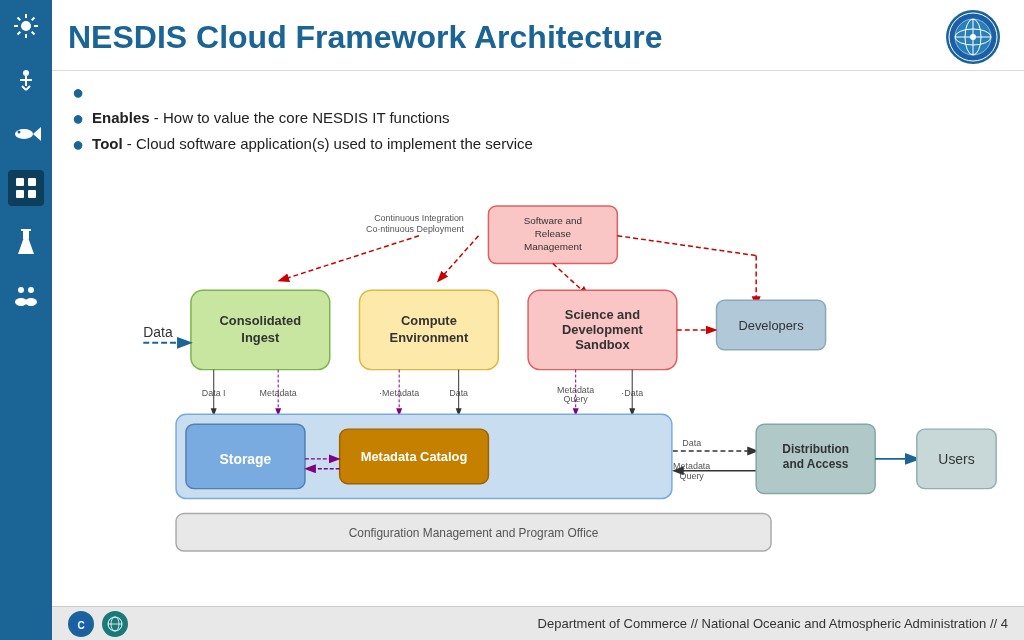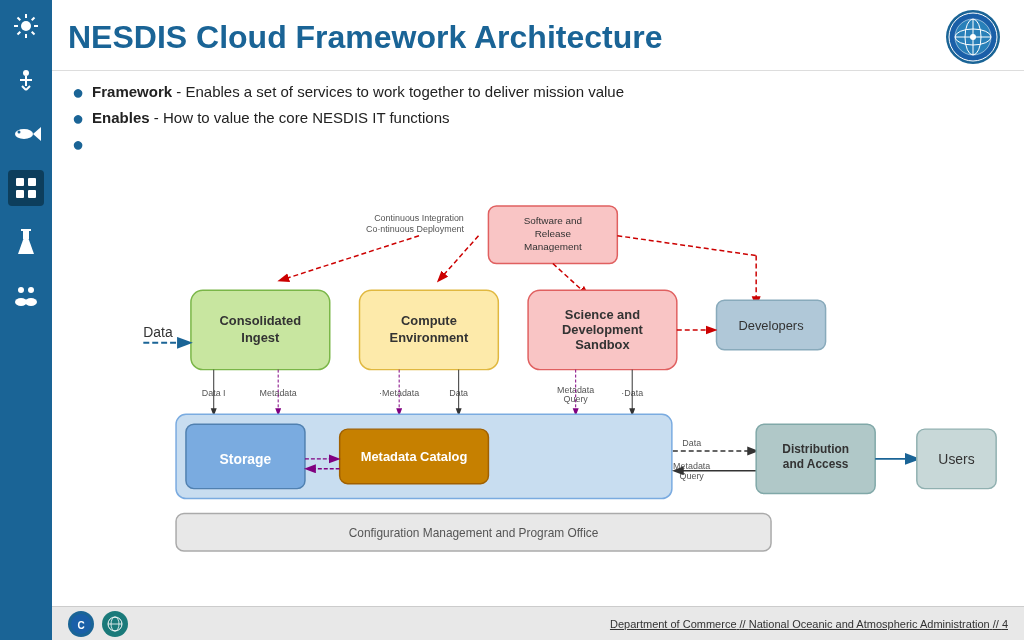--- a/index.html
+++ b/index.html
@@ -133,23 +133,22 @@
     .footer-noaa-logo {
       width: 26px;
       height: 26px;
       border-radius: 50%;
       background: #1a7a7a;
       display: flex;
       align-items: center;
       justify-content: center;
     }
     .footer-text {
-      font-size: 11px;
+      font-size: 13px;
       color: #333;
-      text-decoration: underline;
     }
 
     
     .diagram svg {
       width: 100%;
       height: 100%;
     }
   </style>
 </head>
 <body>
@@ -228,32 +227,32 @@
         <line x1="7" y1="25" x2="43" y2="25" stroke="white" stroke-width="1"></line>
         <line x1="25" y1="7" x2="25" y2="43" stroke="white" stroke-width="1"></line>
         <circle cx="25" cy="25" r="3" fill="white"></circle>
       </svg>
     </div>
   </div>
 
   <div class="bullets">
     <div class="bullet-item">
       <span class="bullet-dot">●</span>
-      <span>
-        <span class="bullet-bold">Framework</span><span> - Enables a set of services to work together to deliver mission value</span>
-      </span>
     </div>
     <div class="bullet-item">
       <span class="bullet-dot">●</span>
       <span>
         <span class="bullet-bold">Enables</span><span> - How to value the core NESDIS IT functions</span>
       </span>
     </div>
     <div class="bullet-item">
       <span class="bullet-dot">●</span>
+      <span>
+        <span class="bullet-bold">Tool</span><span> - Cloud software application(s) used to implement the service</span>
+      </span>
     </div>
   </div>
 
   <div class="diagram">
     <svg viewBox="0 0 960 370" xmlns="http://www.w3.org/2000/svg" font-family="Arial,sans-serif">
 
       <rect x="430" y="5" width="130" height="58" rx="8" fill="#f9c5c5" stroke="#e06060" stroke-width="1.5"></rect>
       <text x="495" y="23" text-anchor="middle" font-size="10" fill="#333">Software and</text>
       <text x="495" y="36" text-anchor="middle" font-size="10" fill="#333">Release</text>
       <text x="495" y="49" text-anchor="middle" font-size="10" fill="#333">Management</text>

